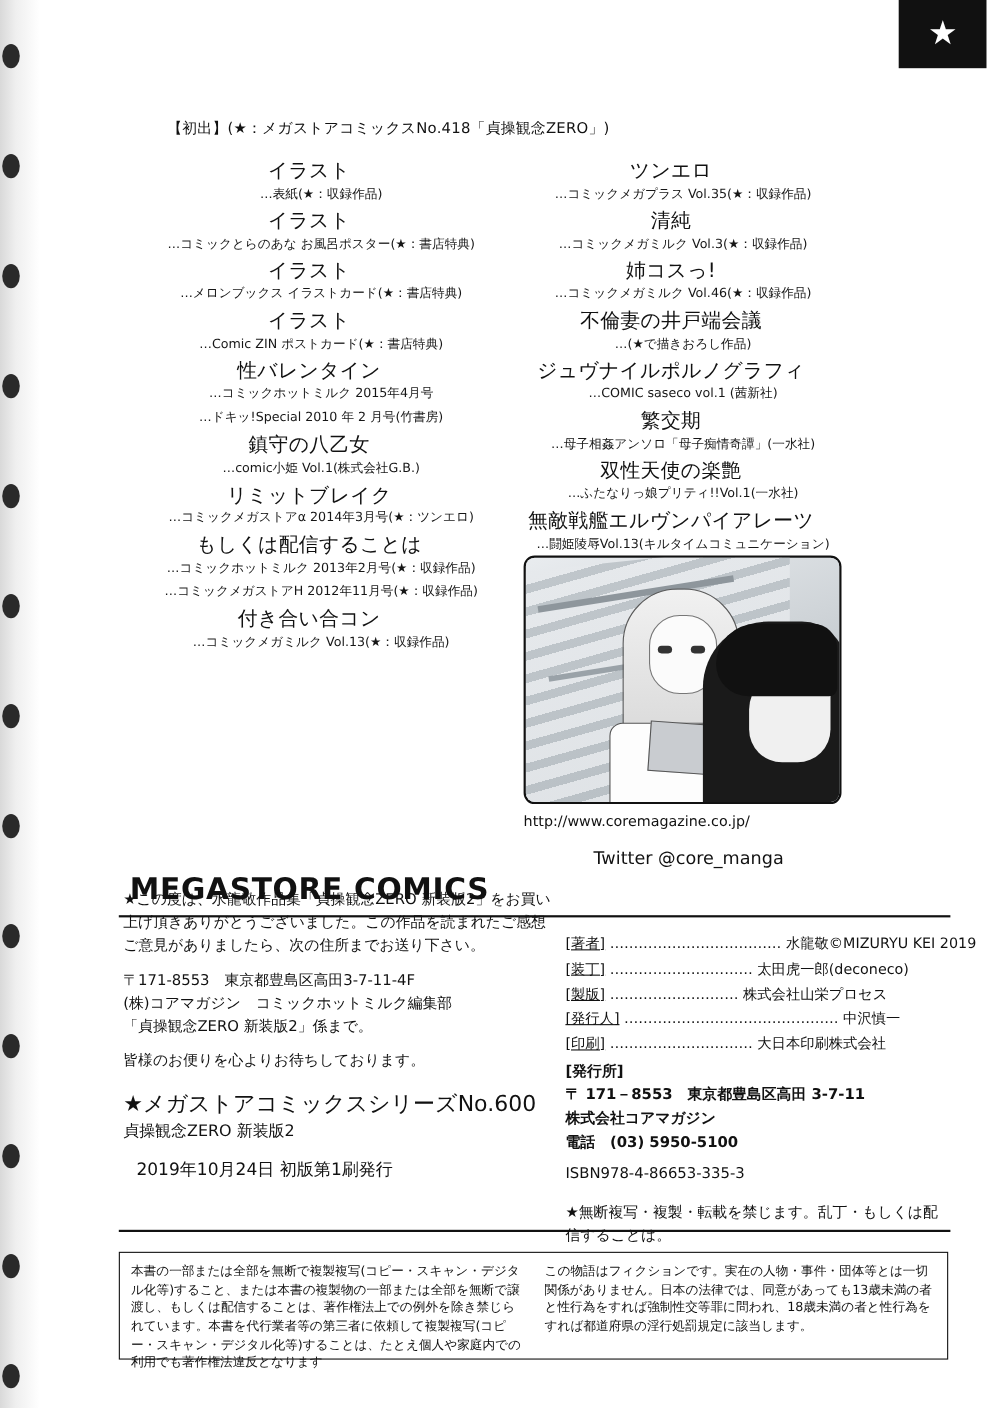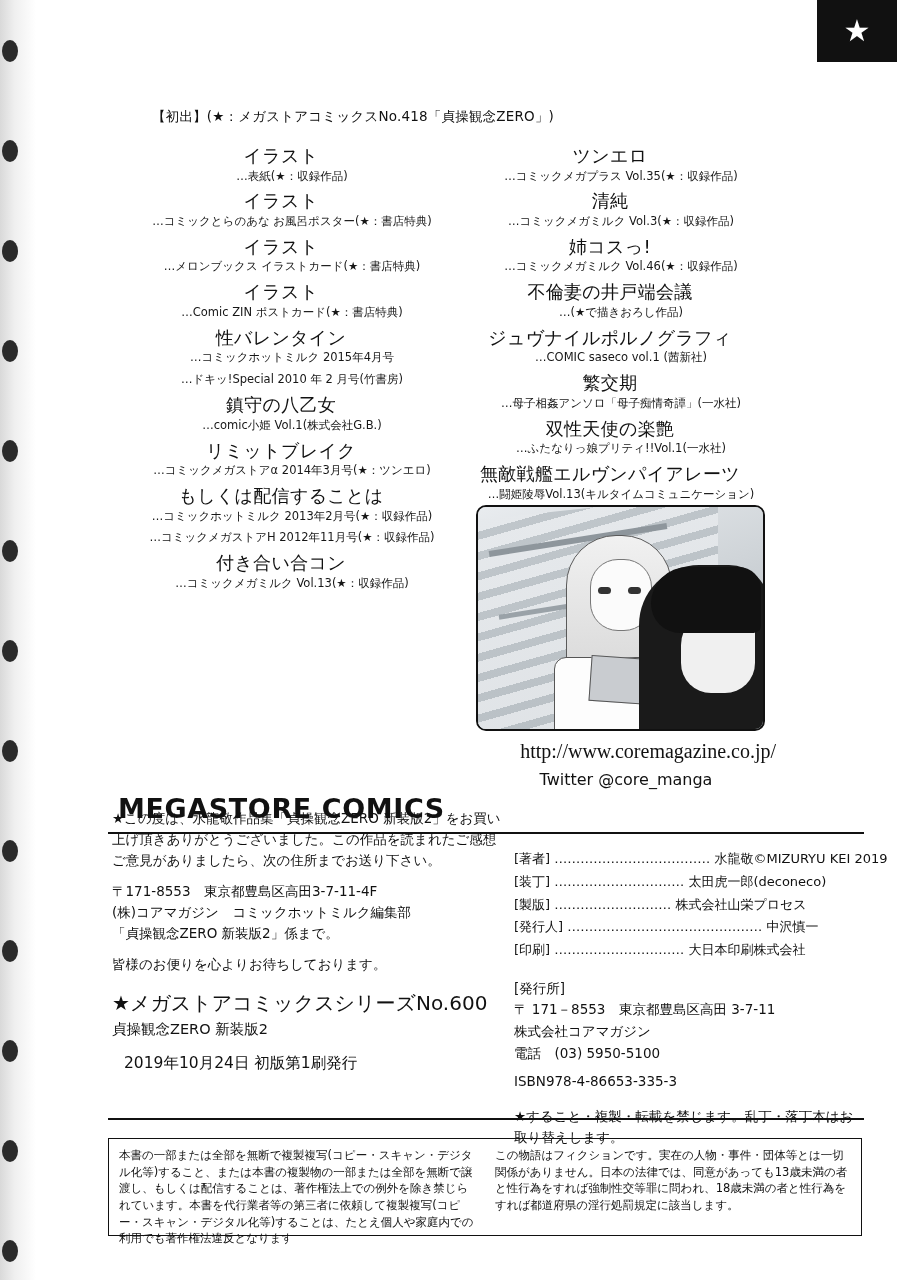--- a/index.html
+++ b/index.html
@@ -58,43 +58,43 @@
   .illus .girl-face{position:absolute;left:112px;top:52px;width:60px;height:70px;border-radius:28px;background:#fbfbfb;border:1px solid #777;}
   .illus .eye{position:absolute;width:13px;height:7px;background:#333;border-radius:6px;}
   .illus .eye.l{left:120px;top:80px;}
   .illus .eye.r{left:150px;top:80px;}
   .illus .uniform{position:absolute;left:76px;top:150px;width:132px;height:74px;background:#fdfdfd;border:1.5px solid #555;border-radius:12px 12px 0 0;}
   .illus .scarf{position:absolute;left:112px;top:150px;width:60px;height:44px;background:#c9ccd0;border:1px solid #555;transform:rotate(4deg);}
   .illus .boy{position:absolute;right:-6px;top:58px;width:130px;height:170px;background:#1a1a1a;border-radius:60px 40px 0 0;}
   .illus .boy-face{position:absolute;right:8px;top:104px;width:74px;height:82px;background:#f0f0f0;border-radius:34px 18px 30px 30px;}
   .illus .boy-hair2{position:absolute;right:2px;top:60px;width:110px;height:66px;background:#111;border-radius:50px 30px 10px 40px;}
 
-  .weburl{position:absolute;left:440px;top:740px;width:300px;text-align:right;font-size:20px;font-family:Liberation Serif, serif;}
+  .weburl{position:absolute;left:440px;top:740px;width:300px;text-align:left;font-size:13px;}
   .twitter{position:absolute;left:440px;top:770px;width:300px;text-align:center;font-size:16px;}
 
   
   .logo{
     position:absolute;left:82px;top:793px;font-size:27px;font-weight:bold;letter-spacing:.6px;
     font-family:"DejaVu Sans","Liberation Sans",sans-serif;
   }
   .rule{position:absolute;left:72px;width:756px;height:2px;background:#111;}
   .rule.r1{top:832px;}
   .rule.r2{top:1118px;}
 
   
   .colophon-left{position:absolute;left:76px;top:808px;width:390px;font-size:13.5px;line-height:1.55;}
   .colophon-left p{margin:0 0 10px 0;}
   .cl-series{margin-top:14px;font-size:20px;line-height:1.5;}
   .cl-date{margin-top:10px;font-size:15.5px;margin-left:12px;}
 
   .colophon-right{position:absolute;left:478px;top:848px;width:350px;font-size:13px;line-height:1.75;}
   .crow{white-space:nowrap;}
-  .crow .k{display:inline-block;}
+  .crow .k{display:inline-block;text-decoration:underline;}
   .crow .dots{display:inline-block;}
-  .pubblock{margin-top:16px;font-size:13.5px;line-height:1.6;}
+  .pubblock{margin-top:2px;font-size:13.5px;line-height:1.6;font-weight:bold;}
   .isbn{margin-top:6px;font-size:13.5px;}
   .notice{margin-top:12px;font-size:13.5px;line-height:1.55;}
 
   
   .notebox{
     position:absolute;left:72px;top:1138px;width:752px;height:96px;
     border:1.5px solid #111;display:flex;
   }
   .nb-col{padding:8px 10px;font-size:11.5px;line-height:1.45;}
   .nb-left{width:50%;}
@@ -269,21 +269,21 @@
       <span>大日本印刷株式会社</span>
     </div>
 
     <div class="pubblock">
       <div>[発行所]</div>
       <div>〒 171－8553　東京都豊島区高田 3-7-11</div>
       <div>株式会社コアマガジン</div>
       <div>電話　(03) 5950-5100</div>
     </div>
     <div class="isbn">ISBN978-4-86653-335-3</div>
-    <div class="notice">★すること・複製・転載を禁じます。乱丁・落丁本はお取り替えします。</div>
+    <div class="notice">★無断複写・複製・転載を禁じます。乱丁・もしくは配信することは。</div>
   </div>
 
   <div class="rule r2"></div>
 
   <div class="notebox">
     <div class="nb-col nb-left">本書の一部または全部を無断で複製複写(コピー・スキャン・デジタル化等)すること、または本書の複製物の一部または全部を無断で譲渡し、もしくは配信することは、著作権法上での例外を除き禁じられています。本書を代行業者等の第三者に依頼して複製複写(コピー・スキャン・デジタル化等)することは、たとえ個人や家庭内での利用でも著作権法違反となります</div>
     <div class="nb-divider"></div>
     <div class="nb-col nb-right">この物語はフィクションです。実在の人物・事件・団体等とは一切関係がありません。日本の法律では、同意があっても13歳未満の者と性行為をすれば強制性交等罪に問われ、18歳未満の者と性行為をすれば都道府県の淫行処罰規定に該当します。</div>
   </div>
 

